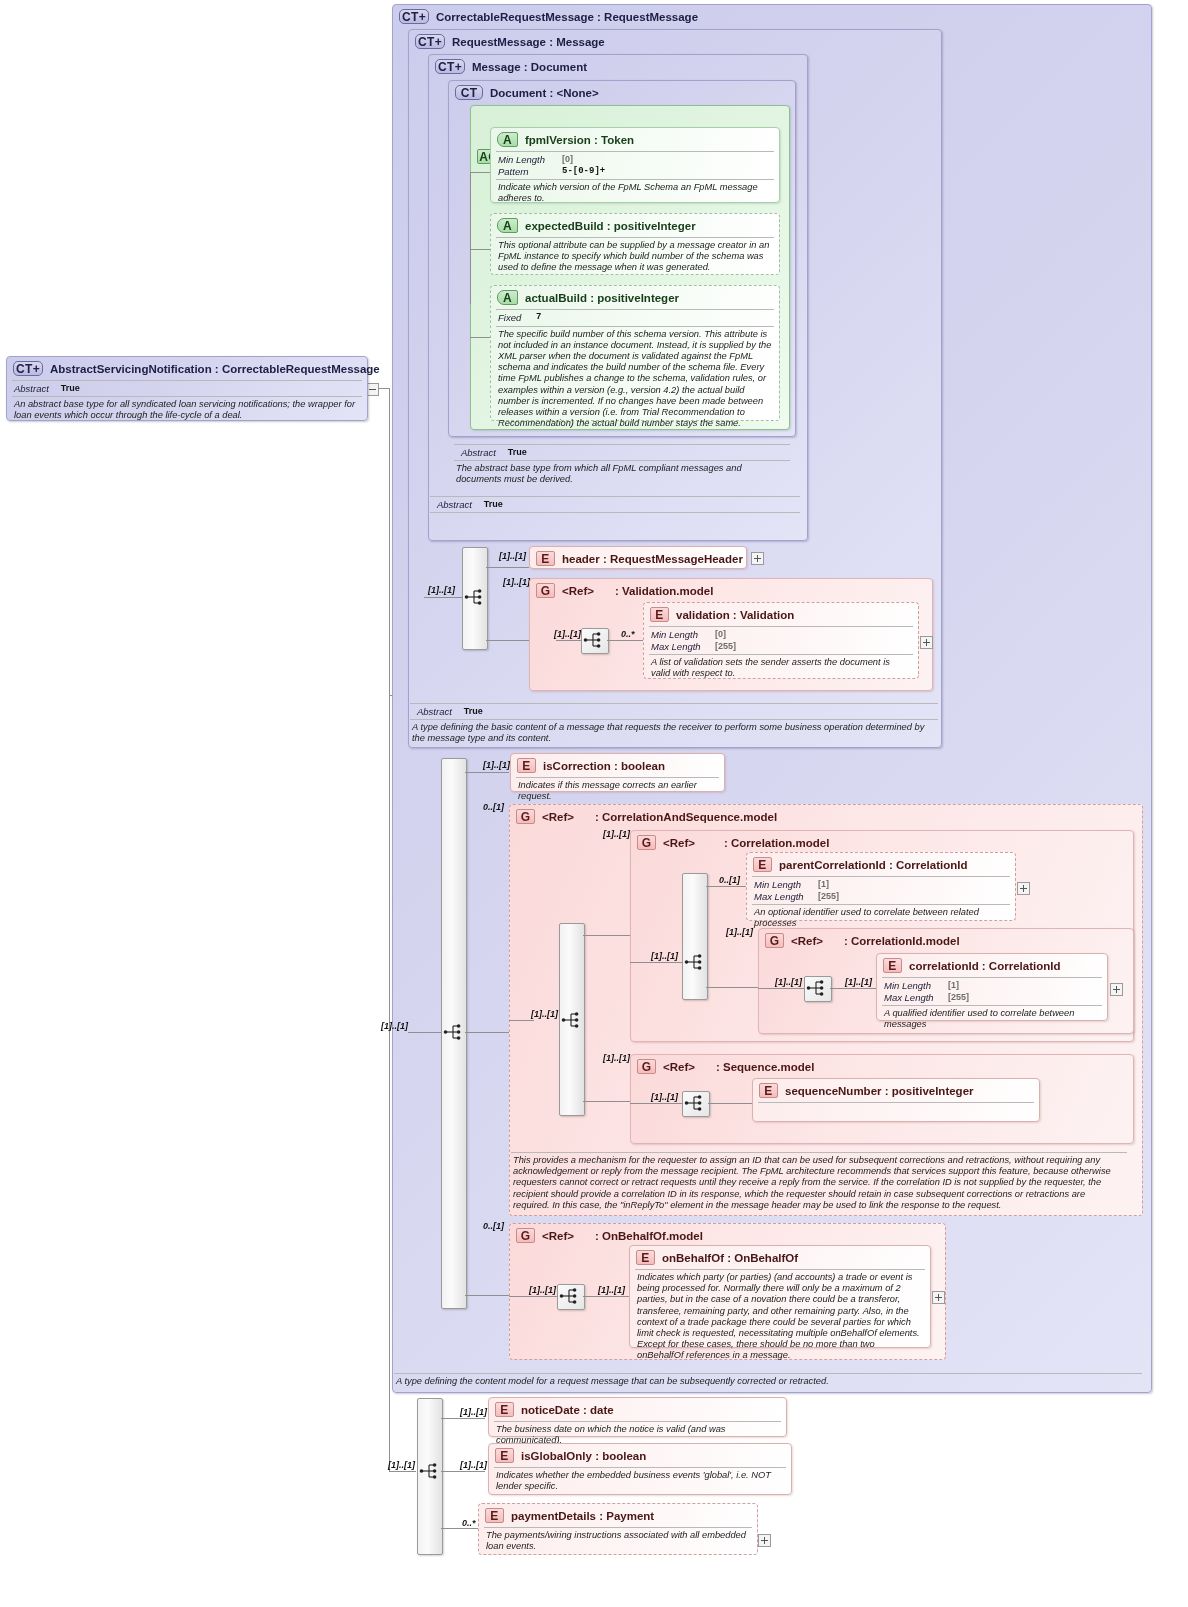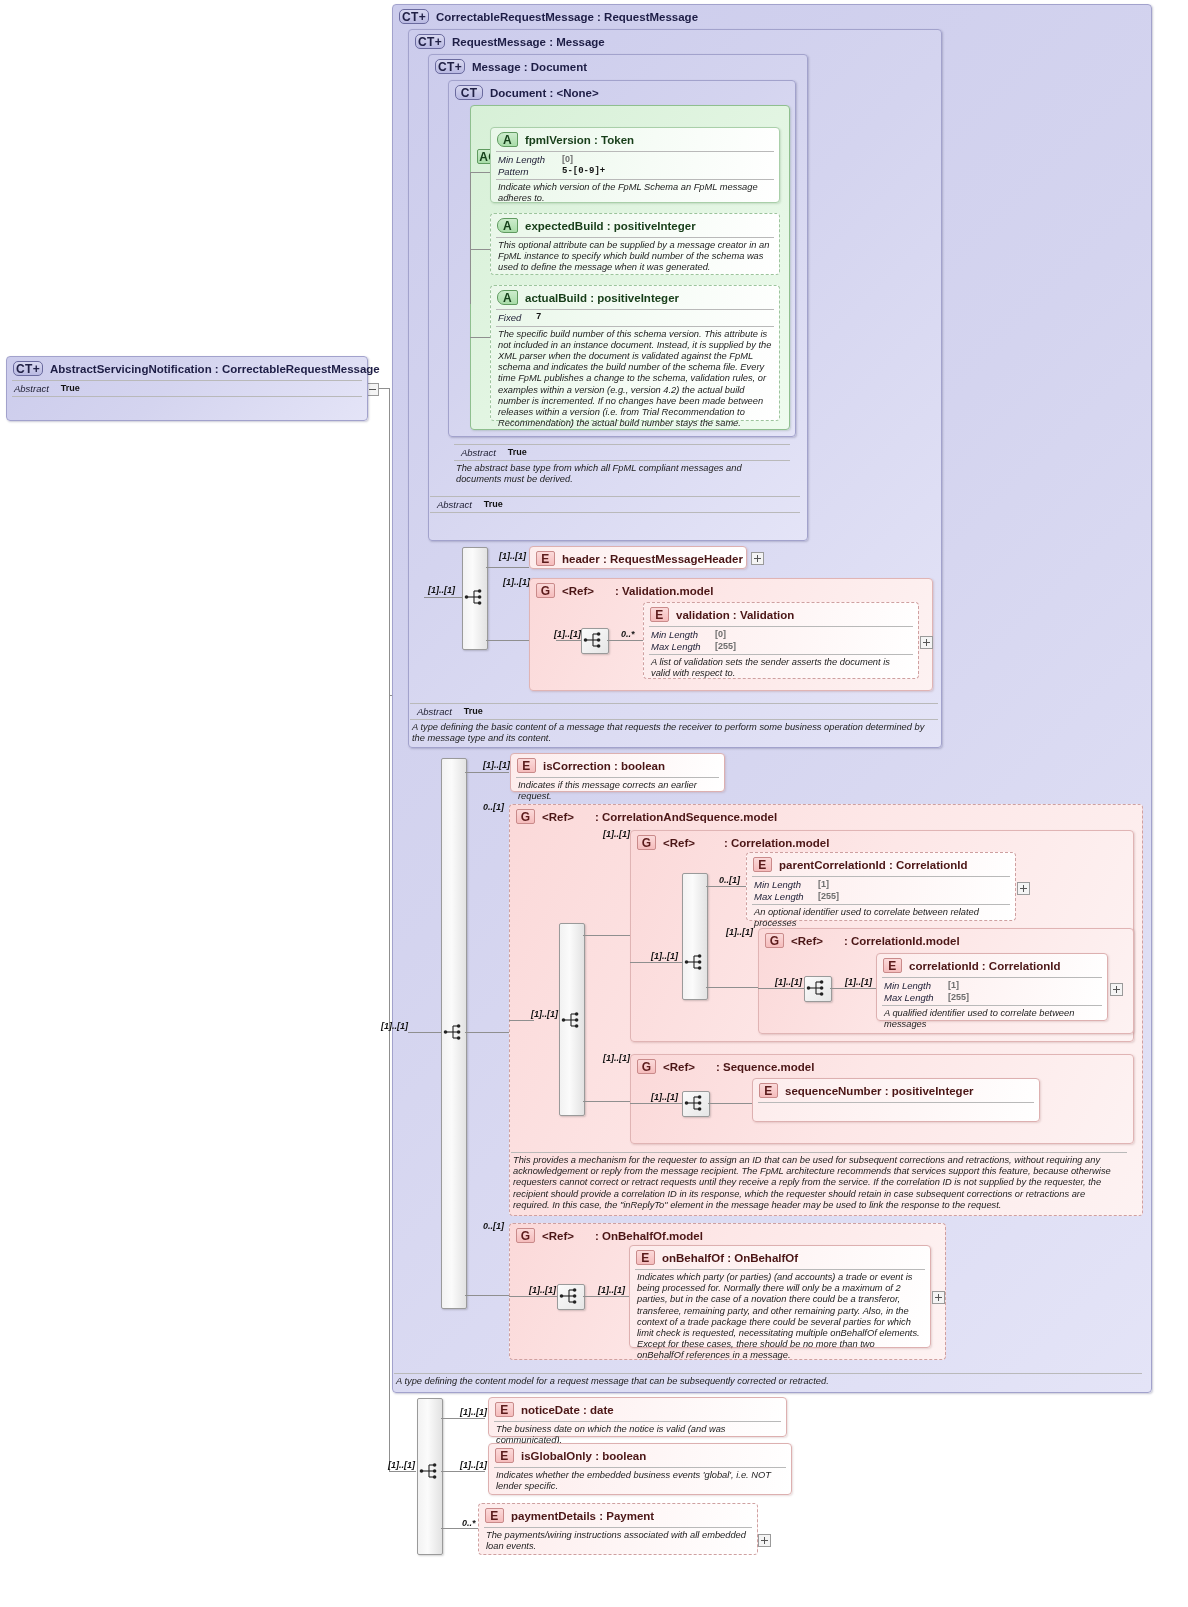--- a/index.html
+++ b/index.html
@@ -571,13 +571,14 @@
   <div class="title">
     <span class="badge ctp">CT+</span>
     <span>AbstractServicingNotification : CorrectableRequestMessage</span>
   </div>
   <div class="sep"></div>
   <div class="abstractrow">
     <span class="k">Abstract</span>
     <span class="v">True</span>
   </div>
   <div class="sep"></div>
+  <div class="doc">An abstract base type for all syndicated loan servicing notifications; the wrapper for loan events which occur through the life-cycle of a deal.</div>
 </div>
 
 </body></html>

